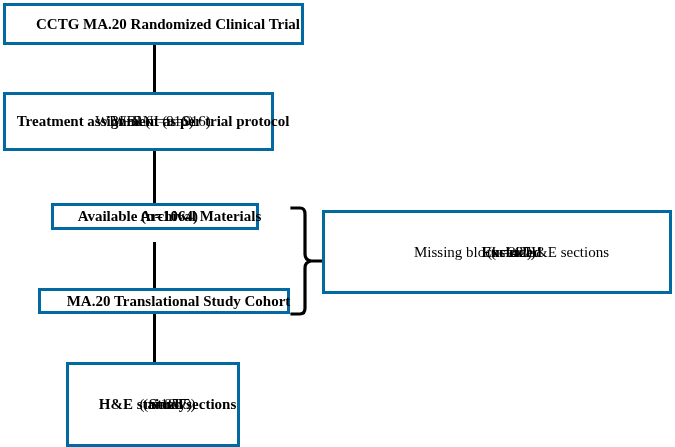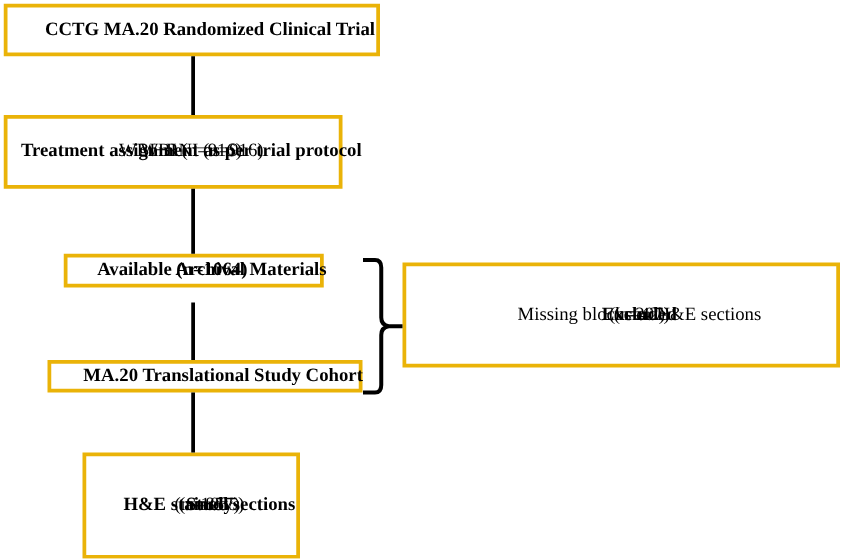--- a/index.html
+++ b/index.html
@@ -12,21 +12,21 @@
     width: 675px;
     height: 447px;
     background: #ffffff;
     font-family: "Liberation Serif", "DejaVu Serif", serif;
     color: #000000;
     overflow: hidden;
   }
   .node {
     position: absolute;
     box-sizing: border-box;
-    border: 3px solid #eab308;
+    border: 3px solid #0369a1;
     background: #ffffff;
     display: flex;
     flex-direction: column;
     align-items: center;
     justify-content: center;
     text-align: left;
     line-height: 1.12;
     padding-left: 29px;
   }
   .line {

